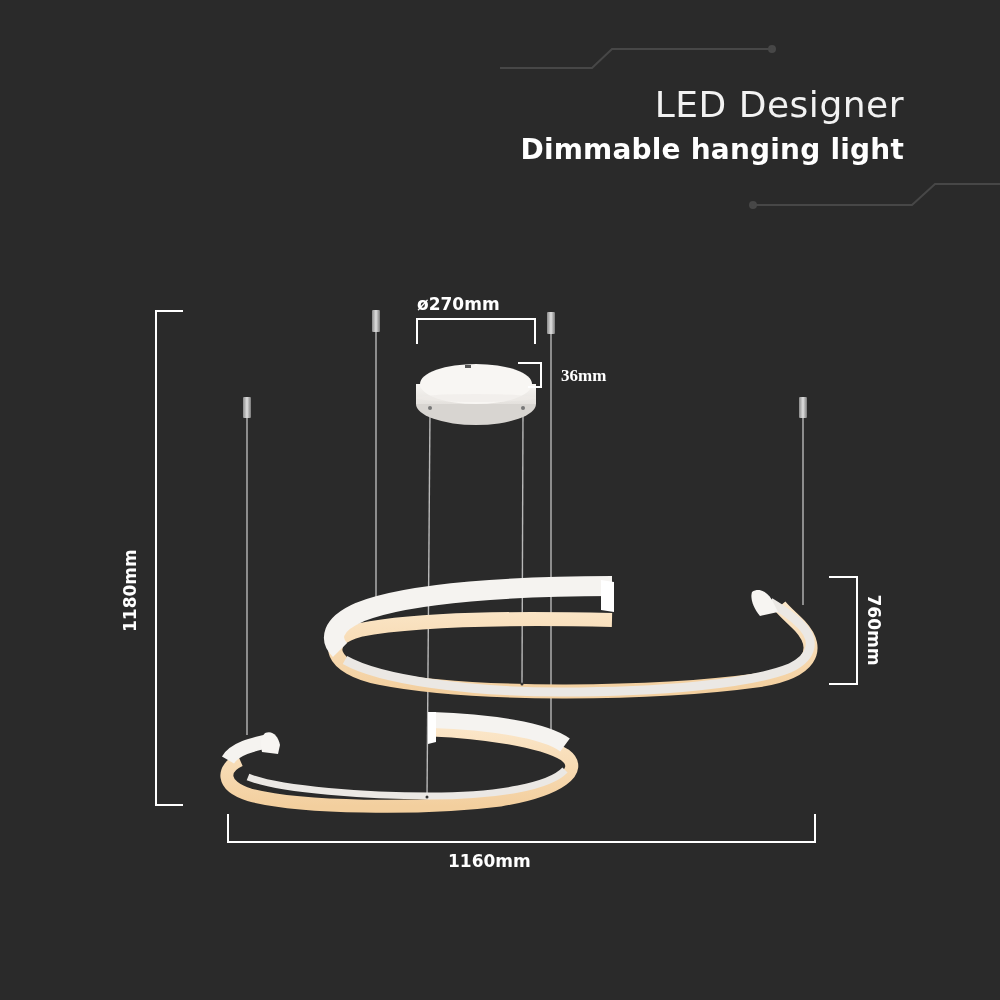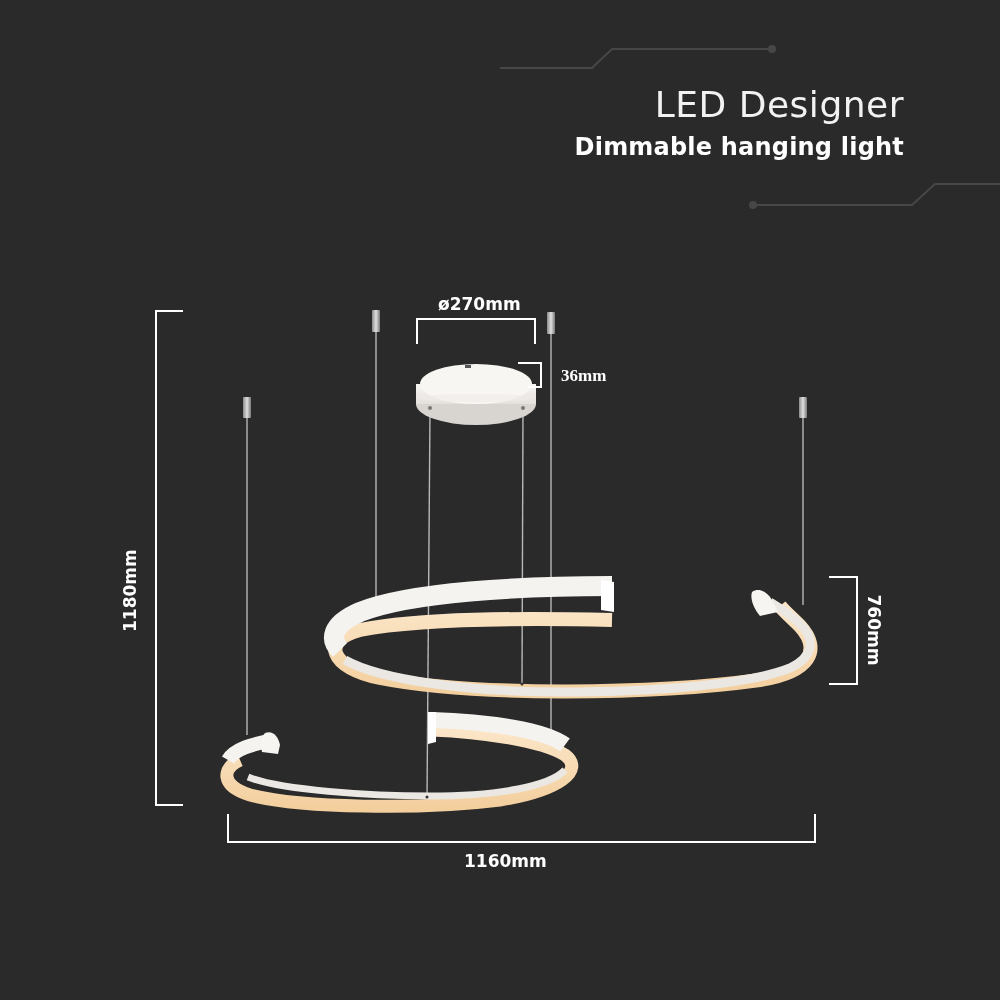--- a/index.html
+++ b/index.html
@@ -13,21 +13,21 @@
     .title {
       position: absolute; right: 96px; top: 84px;
       font-size: 36px; font-weight: 300; letter-spacing: 0.5px;
       color: #f2f2f2; text-align: left; white-space: nowrap;
       font-family: "DejaVu Sans", sans-serif;
       font-weight: normal;
       -webkit-text-stroke: 0;
     }
     .subtitle {
       position: absolute; right: 96px; top: 133px;
-      font-size: 24px; font-weight: bold; color: #ffffff;
+      font-size: 28px; font-weight: bold; color: #ffffff;
       text-align: right; white-space: nowrap;
       font-family: "DejaVu Sans", sans-serif;
       letter-spacing: 0.2px;
     }
     .dim-label {
       position: absolute; font-size: 17px; font-weight: bold; color: #ffffff;
       white-space: nowrap;
       font-family: "DejaVu Sans", sans-serif;
     }
     .dim-label.vert-ccw { transform-origin: center; transform: rotate(-90deg); }
@@ -126,17 +126,17 @@
     <polyline points="829,577 857,577 857,684 829,684"></polyline>
   </g>
   <g stroke="#ffffff" stroke-width="2" fill="none">
     <polyline points="228,814 228,842 815,842 815,814"></polyline>
   </g>
 </svg>
 
 <div class="title">LED Designer</div>
 <div class="subtitle">Dimmable hanging light</div>
 
-<div class="dim-label" style="left:438px; top:294px;">ø270mm</div>
+<div class="dim-label" style="left:417px; top:294px;">ø270mm</div>
 <div class="dim-label" style="left:561px; top:366px;font-family:Liberation Serif, serif;">36mm</div>
 <div class="dim-label vert-ccw" style="left:90px; top:582px; width:80px; text-align:center;">1180mm</div>
 <div class="dim-label vert-cw" style="left:834px; top:620px; width:80px; text-align:center;">760mm</div>
-<div class="dim-label" style="left:464px; top:851px;">1160mm</div>
+<div class="dim-label" style="left:448px; top:851px;">1160mm</div>
 
 </body></html>

